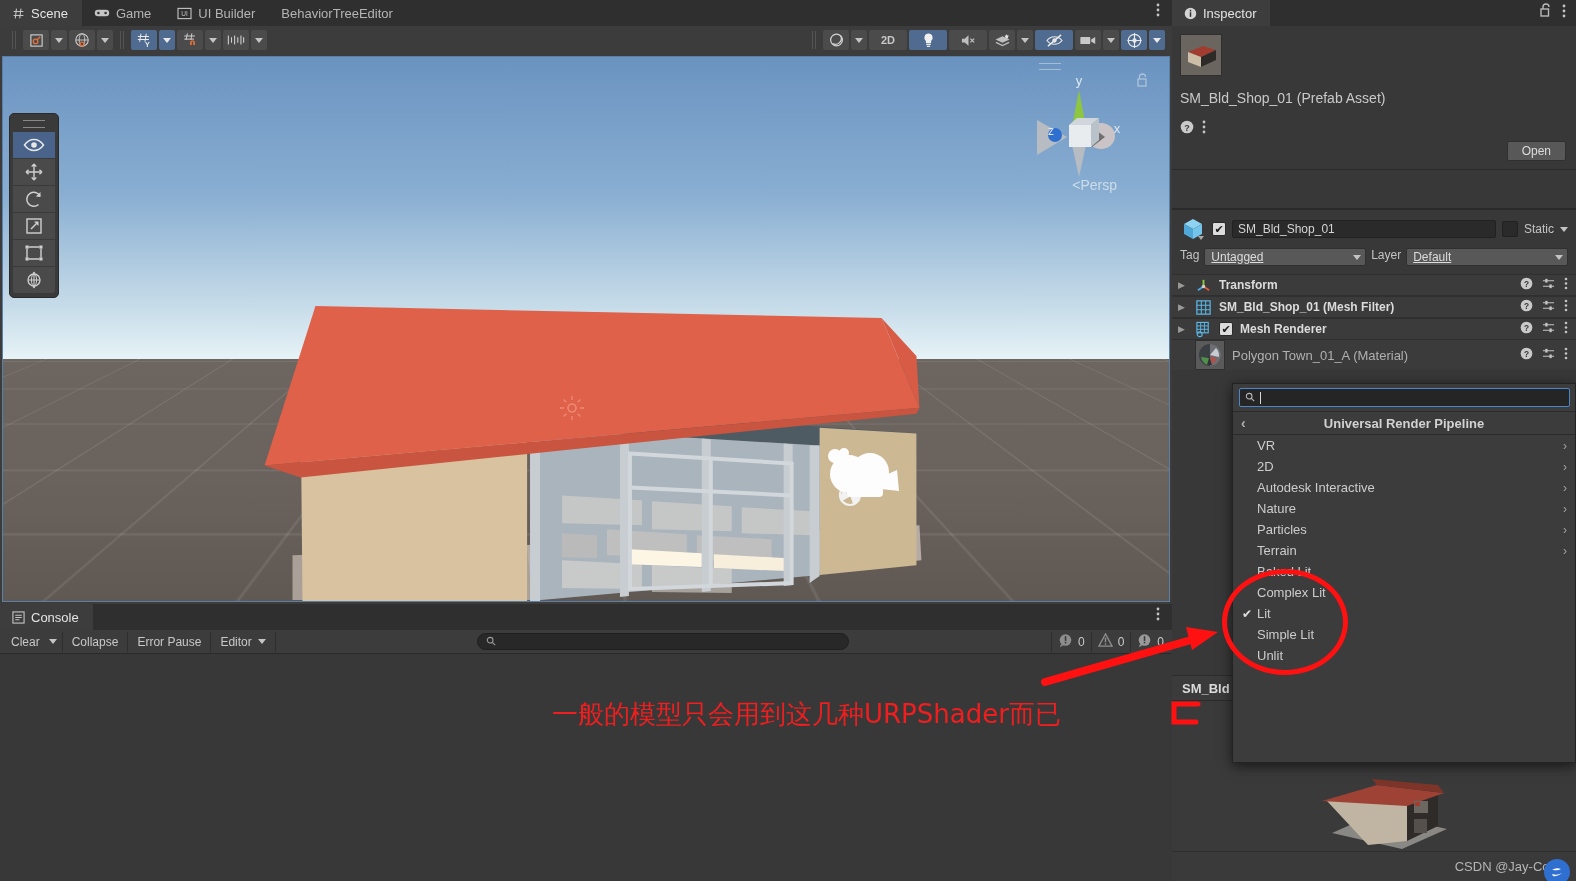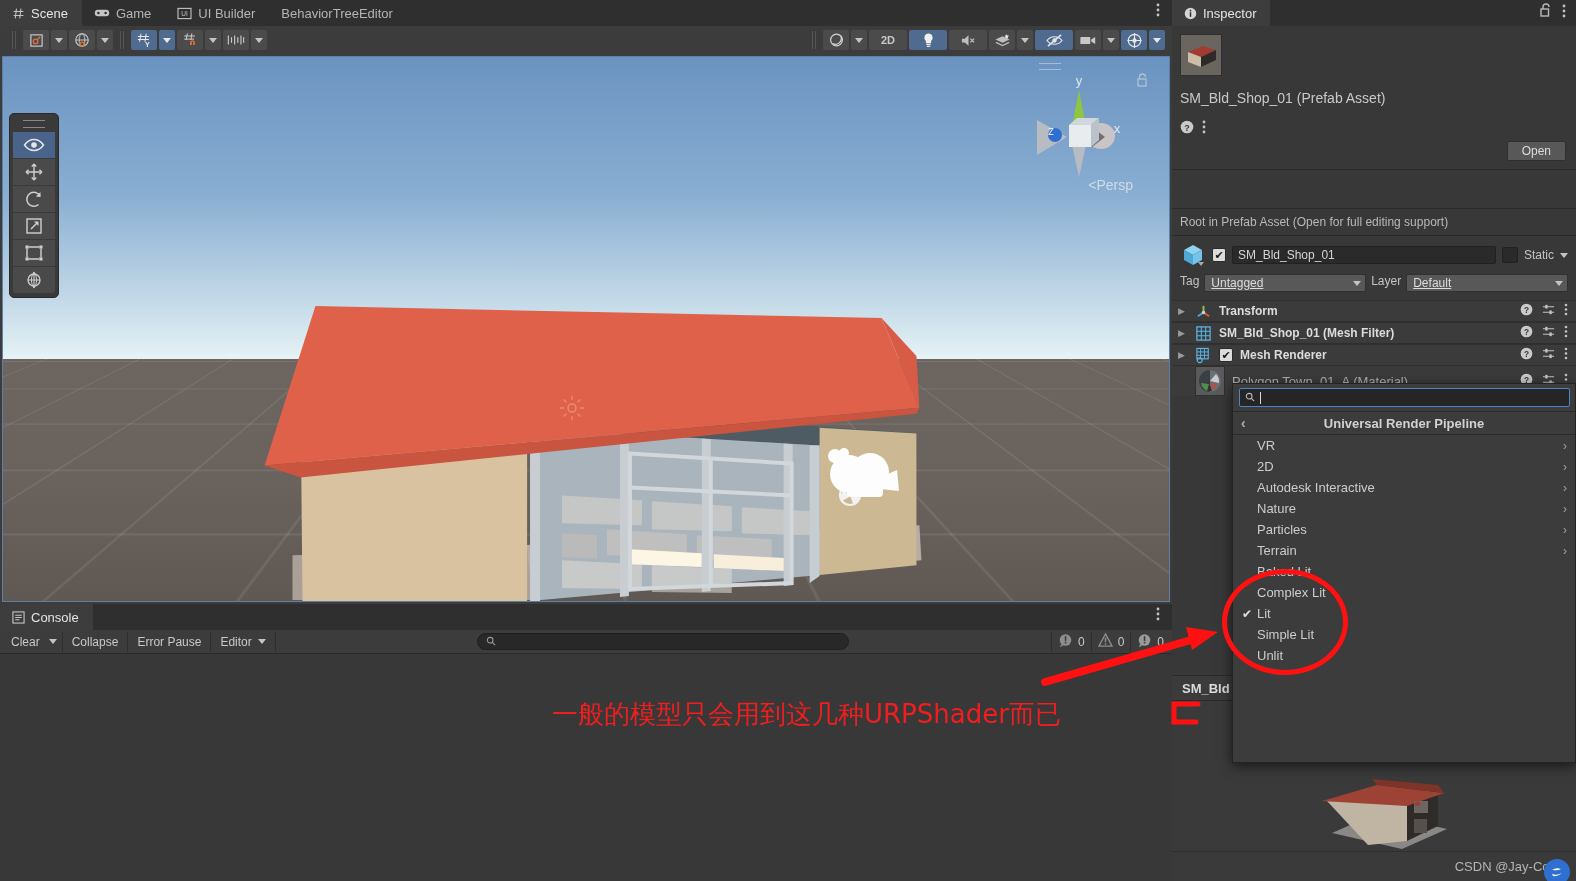--- a/index.html
+++ b/index.html
@@ -83,21 +83,21 @@
     width: 42px; height: 26px; display: flex; align-items: center; justify-content: center;
     background: #4a4a4a; margin-bottom: 1px; cursor: pointer; color: #d0d0d0;
   }
   .vtool.active { background: #4c6versa; }
   .vtool.active { background: #49638a; }
   .vtool:first-of-type { border-radius: 3px 3px 0 0; }
   .vtool:last-of-type { border-radius: 0 0 3px 3px; }
 
   
   #orient-gizmo { position: absolute; right: 30px; top: 8px; width: 120px; height: 130px; }
-  #persp-label { position: absolute; right: 36px; top: 120px; font-size: 14px; color: #d8e4ee; opacity: .85; }
+  #persp-label { position: absolute; right: 52px; top: 120px; font-size: 14px; color: #d8e4ee; opacity: .85; }
   #gizmo-grip { position: absolute; right: 108px; top: 6px; width: 22px; height: 7px;
     border-top: 1px solid #cfd9e3; border-bottom: 1px solid #cfd9e3; opacity: .6; }
   #gizmo-lock { position: absolute; right: 20px; top: 16px; opacity: .55; }
 
   
   #console-panel { left: 0; top: 604px; width: 1172px; height: 277px; background: #383838; }
   #console-tabbar { height: 26px; background: #2f2f2f; display: flex; align-items: flex-end; }
   #console-toolbar {
     height: 24px; background: #3c3c3c; display: flex; align-items: center;
     padding: 0 2px; border-bottom: 1px solid #2a2a2a;
@@ -712,21 +712,20 @@
             </svg>
         </span>
       </div>
     </div>
     <div class="open-row">
       <div class="open-btn">Open</div>
     </div>
     <div class="divider"></div>
     <div class="blank-strip"></div>
     <div class="divider"></div>
-    <div class="prefab-note">Root in Prefab Asset (Open for full editing support)</div>
     <div class="divider"></div>
 
     <div class="go-header">
       <div class="go-row1">
         <div class="go-icon">
           <svg width="26" height="26" viewBox="0 0 26 26">
               <polygon points="13,3 22,8 13,13 4,8" fill="#8fd3f2"></polygon>
               <polygon points="4,8 13,13 13,23 4,18" fill="#4fa8d8"></polygon>
               <polygon points="22,8 13,13 13,23 22,18" fill="#73c3ea"></polygon>
               <polygon points="18,20 24,20 21,24" fill="#aaa"></polygon>

